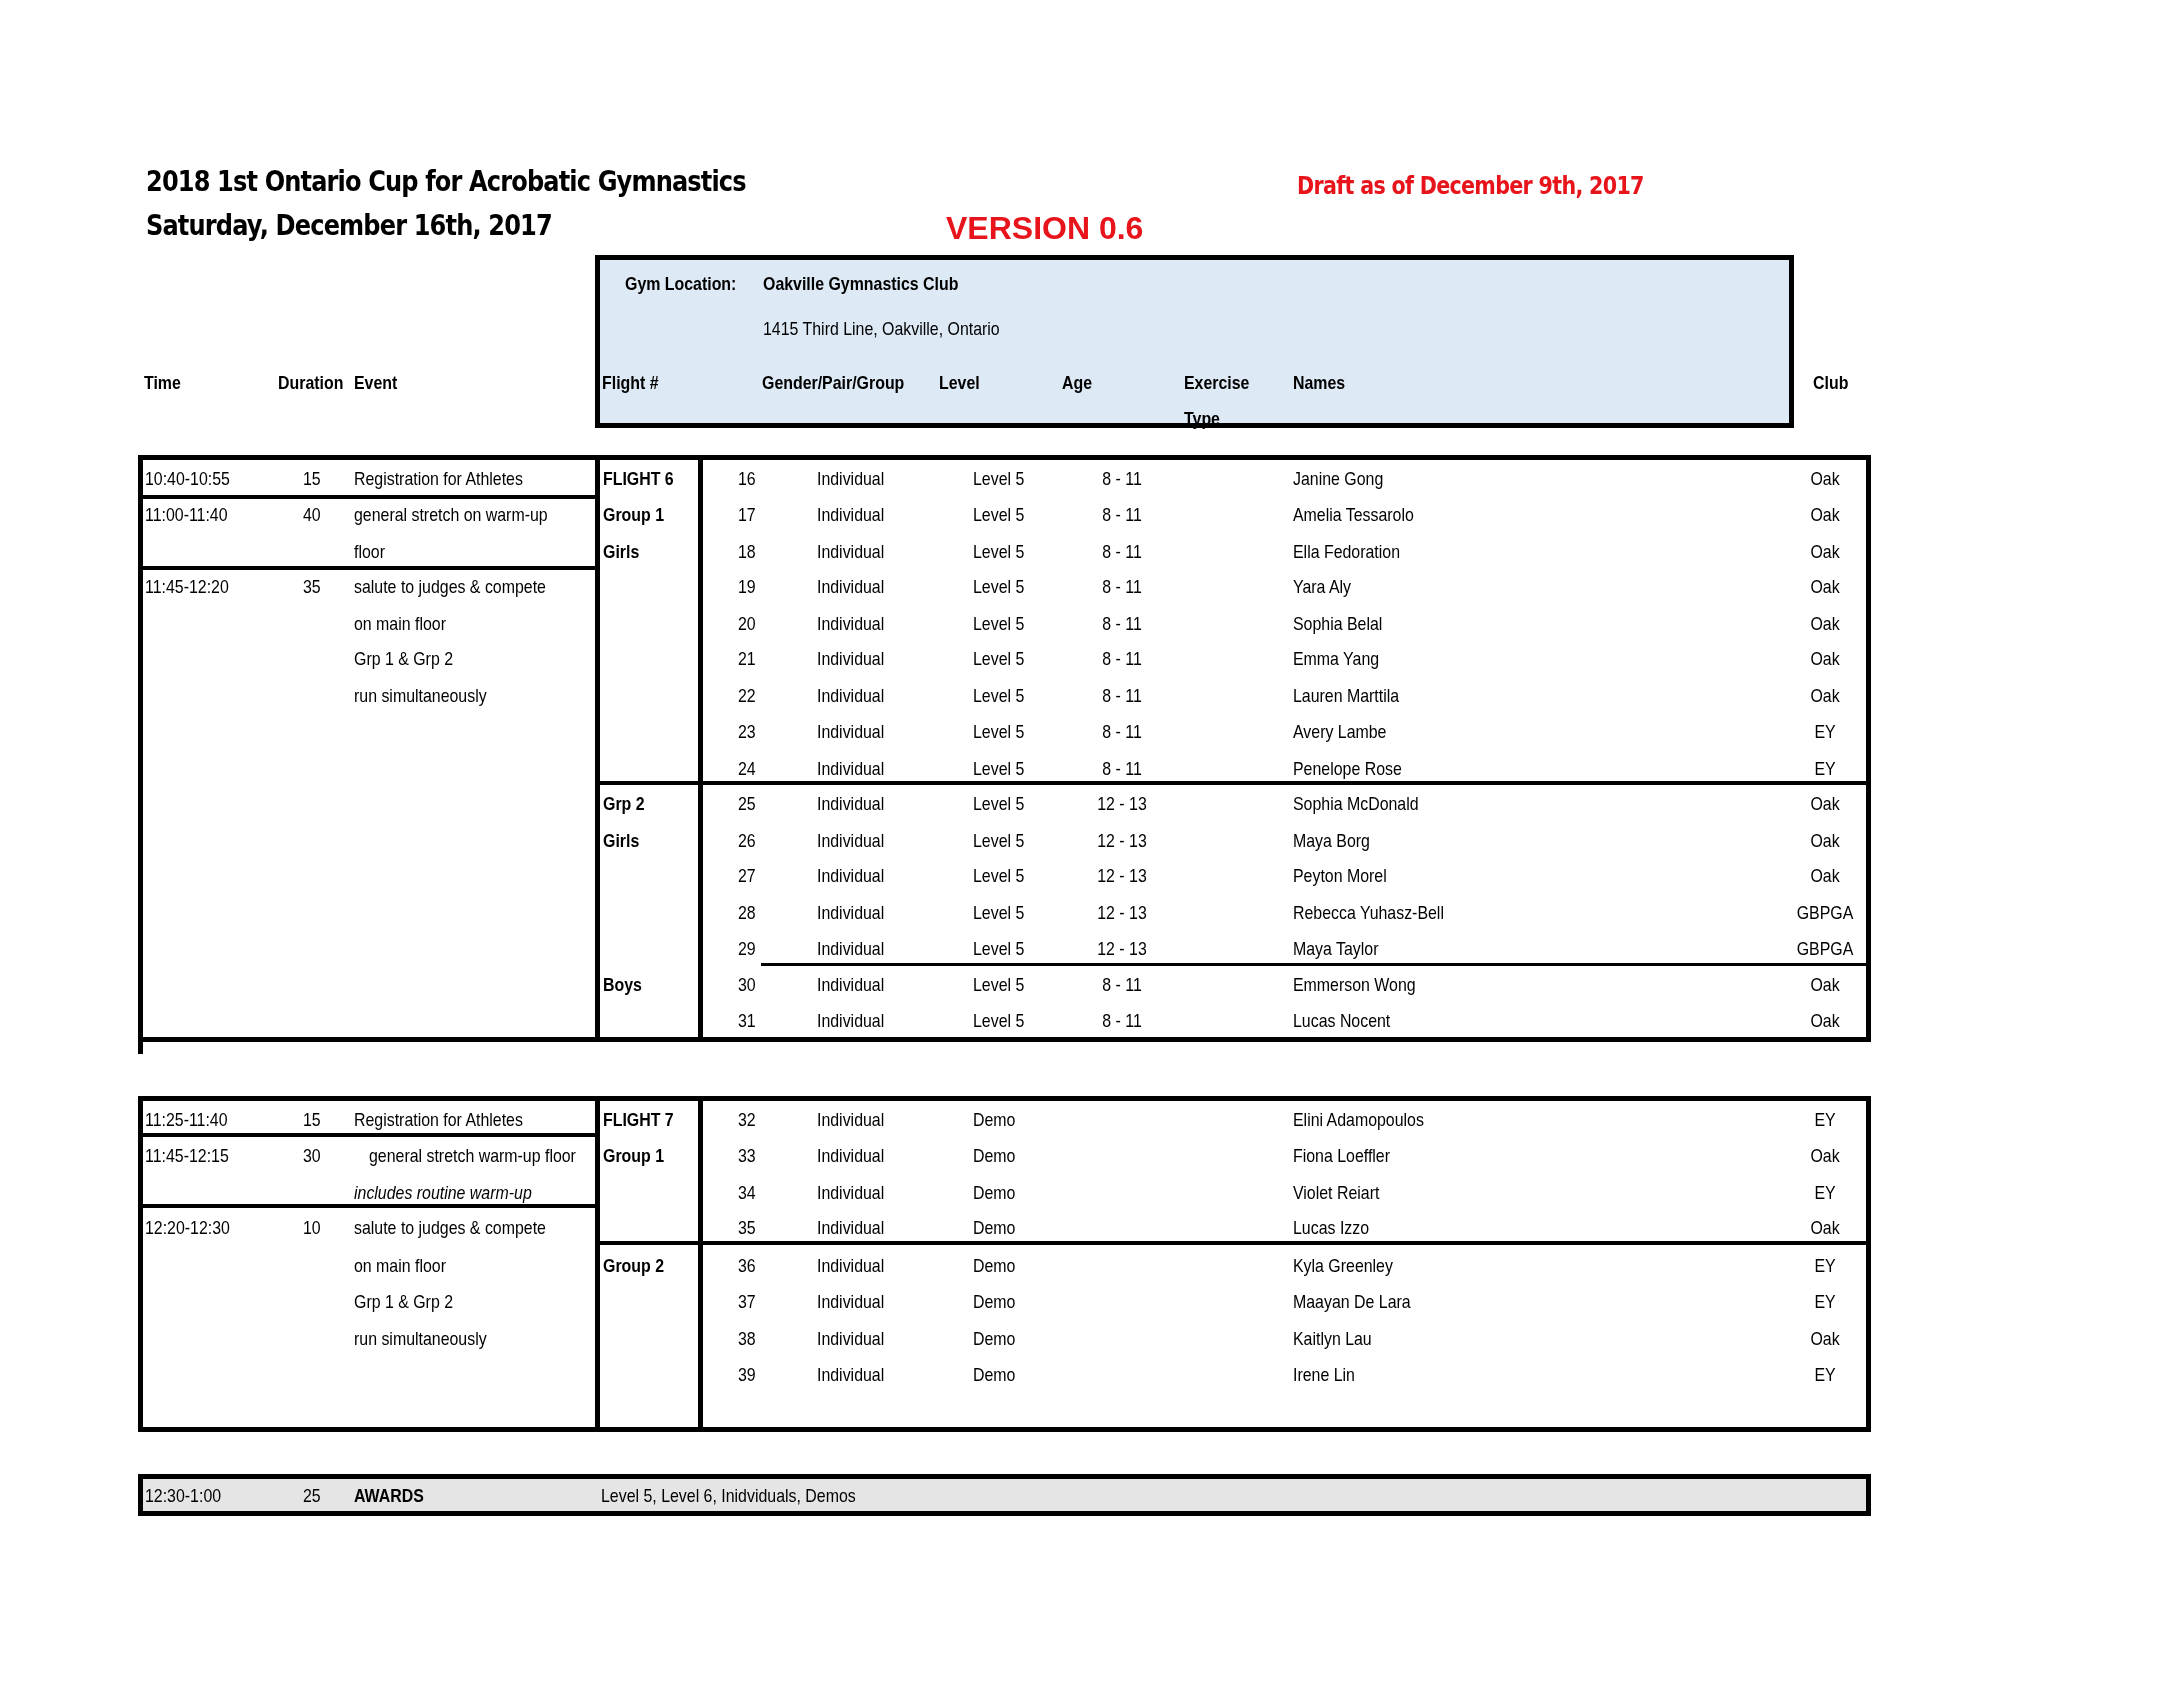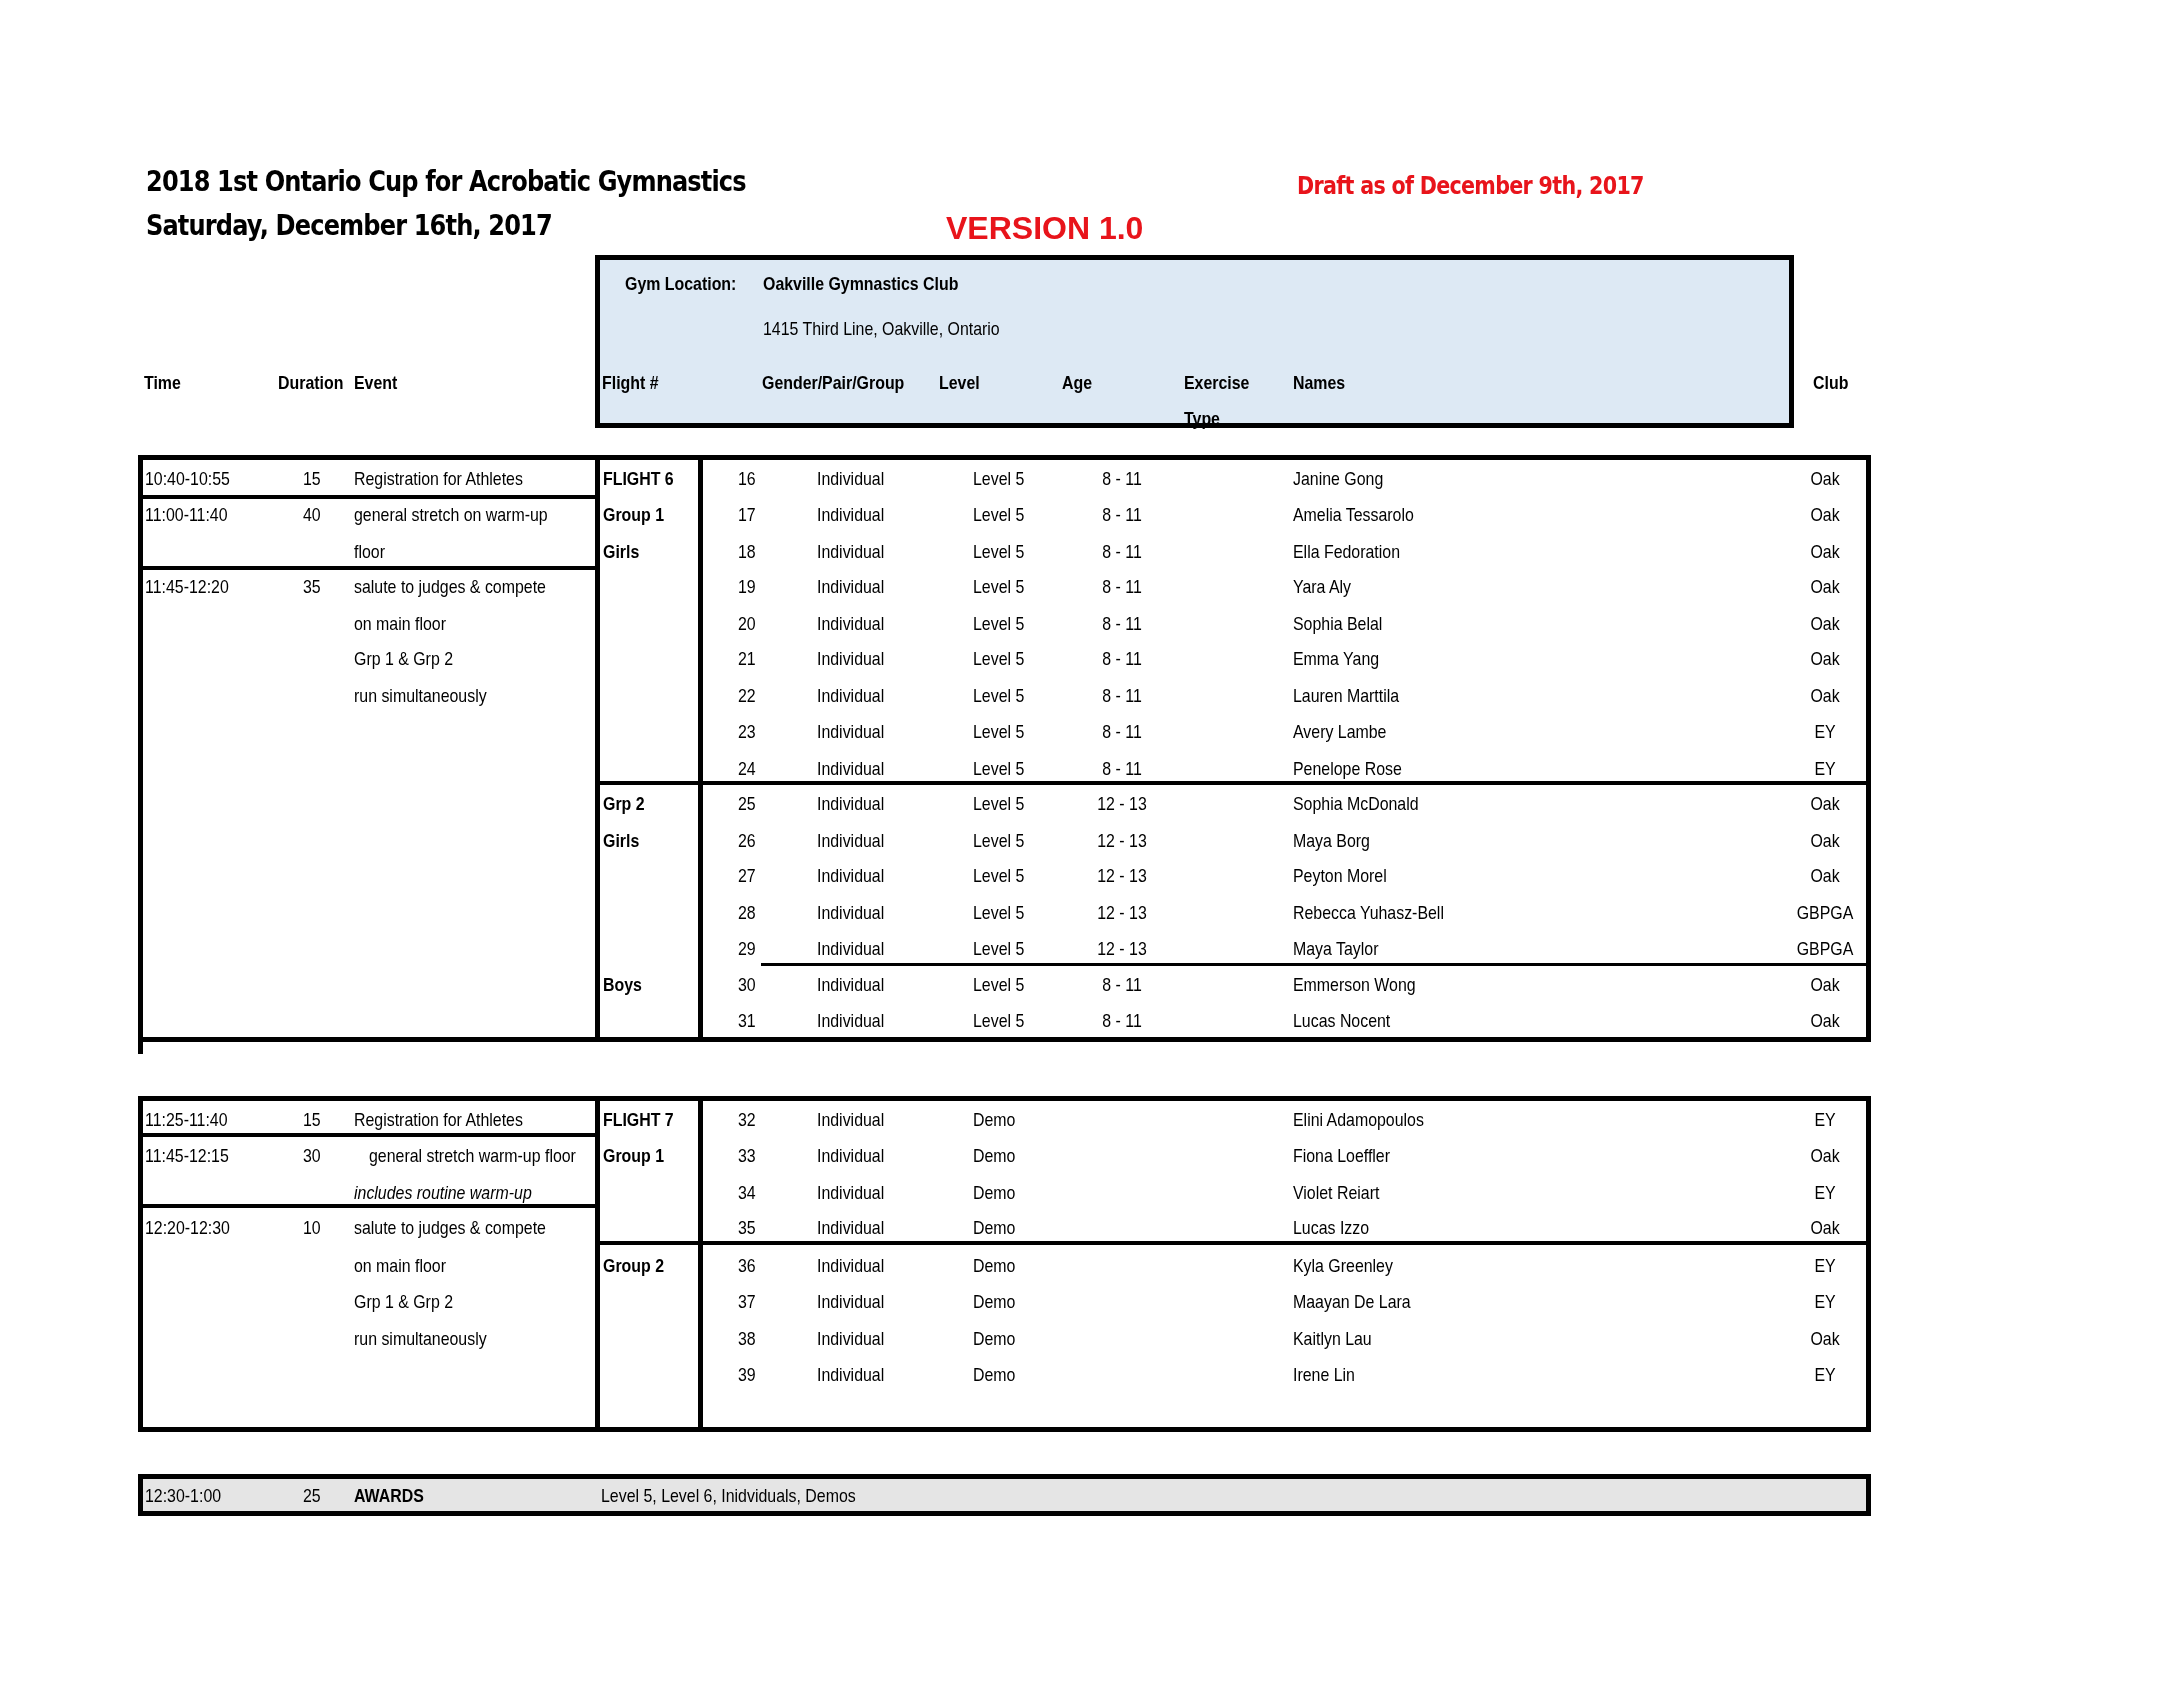--- a/index.html
+++ b/index.html
@@ -17,21 +17,21 @@
   .vline{position:absolute;background:#000;width:5.3px;}
   .hline{position:absolute;background:#000;height:4px;}
   .r{text-align:right;}
   .c{text-align:center;}
 </style>
 </head>
 <body>
 
 <div class="abs title" style="left:146px;top:165px;">2018 1st Ontario Cup for Acrobatic Gymnastics</div>
 <div class="abs title" style="left:146px;top:209px;">Saturday, December 16th, 2017</div>
-<div class="abs version red" style="left:946px;top:210px;">VERSION 1.0</div>
+<div class="abs version red" style="left:946px;top:210px;">VERSION 0.6</div>
 <div class="abs draft red" style="left:1297px;top:172px;">Draft as of December 9th, 2017</div>
 
 <div class="gymbox"></div>
 <div class="abs hdr" style="left:625px;top:273px;">Gym Location:</div>
 <div class="abs hdr" style="left:763px;top:273px;">Oakville Gymnastics Club</div>
 <div class="abs txt" style="left:763px;top:318px;">1415 Third Line, Oakville, Ontario</div>
 
 <div>
   <div class="abs hdr" style="left:144px;top:372px;">Time</div>
   <div class="abs hdr" style="left:278px;top:372px;">Duration</div>

